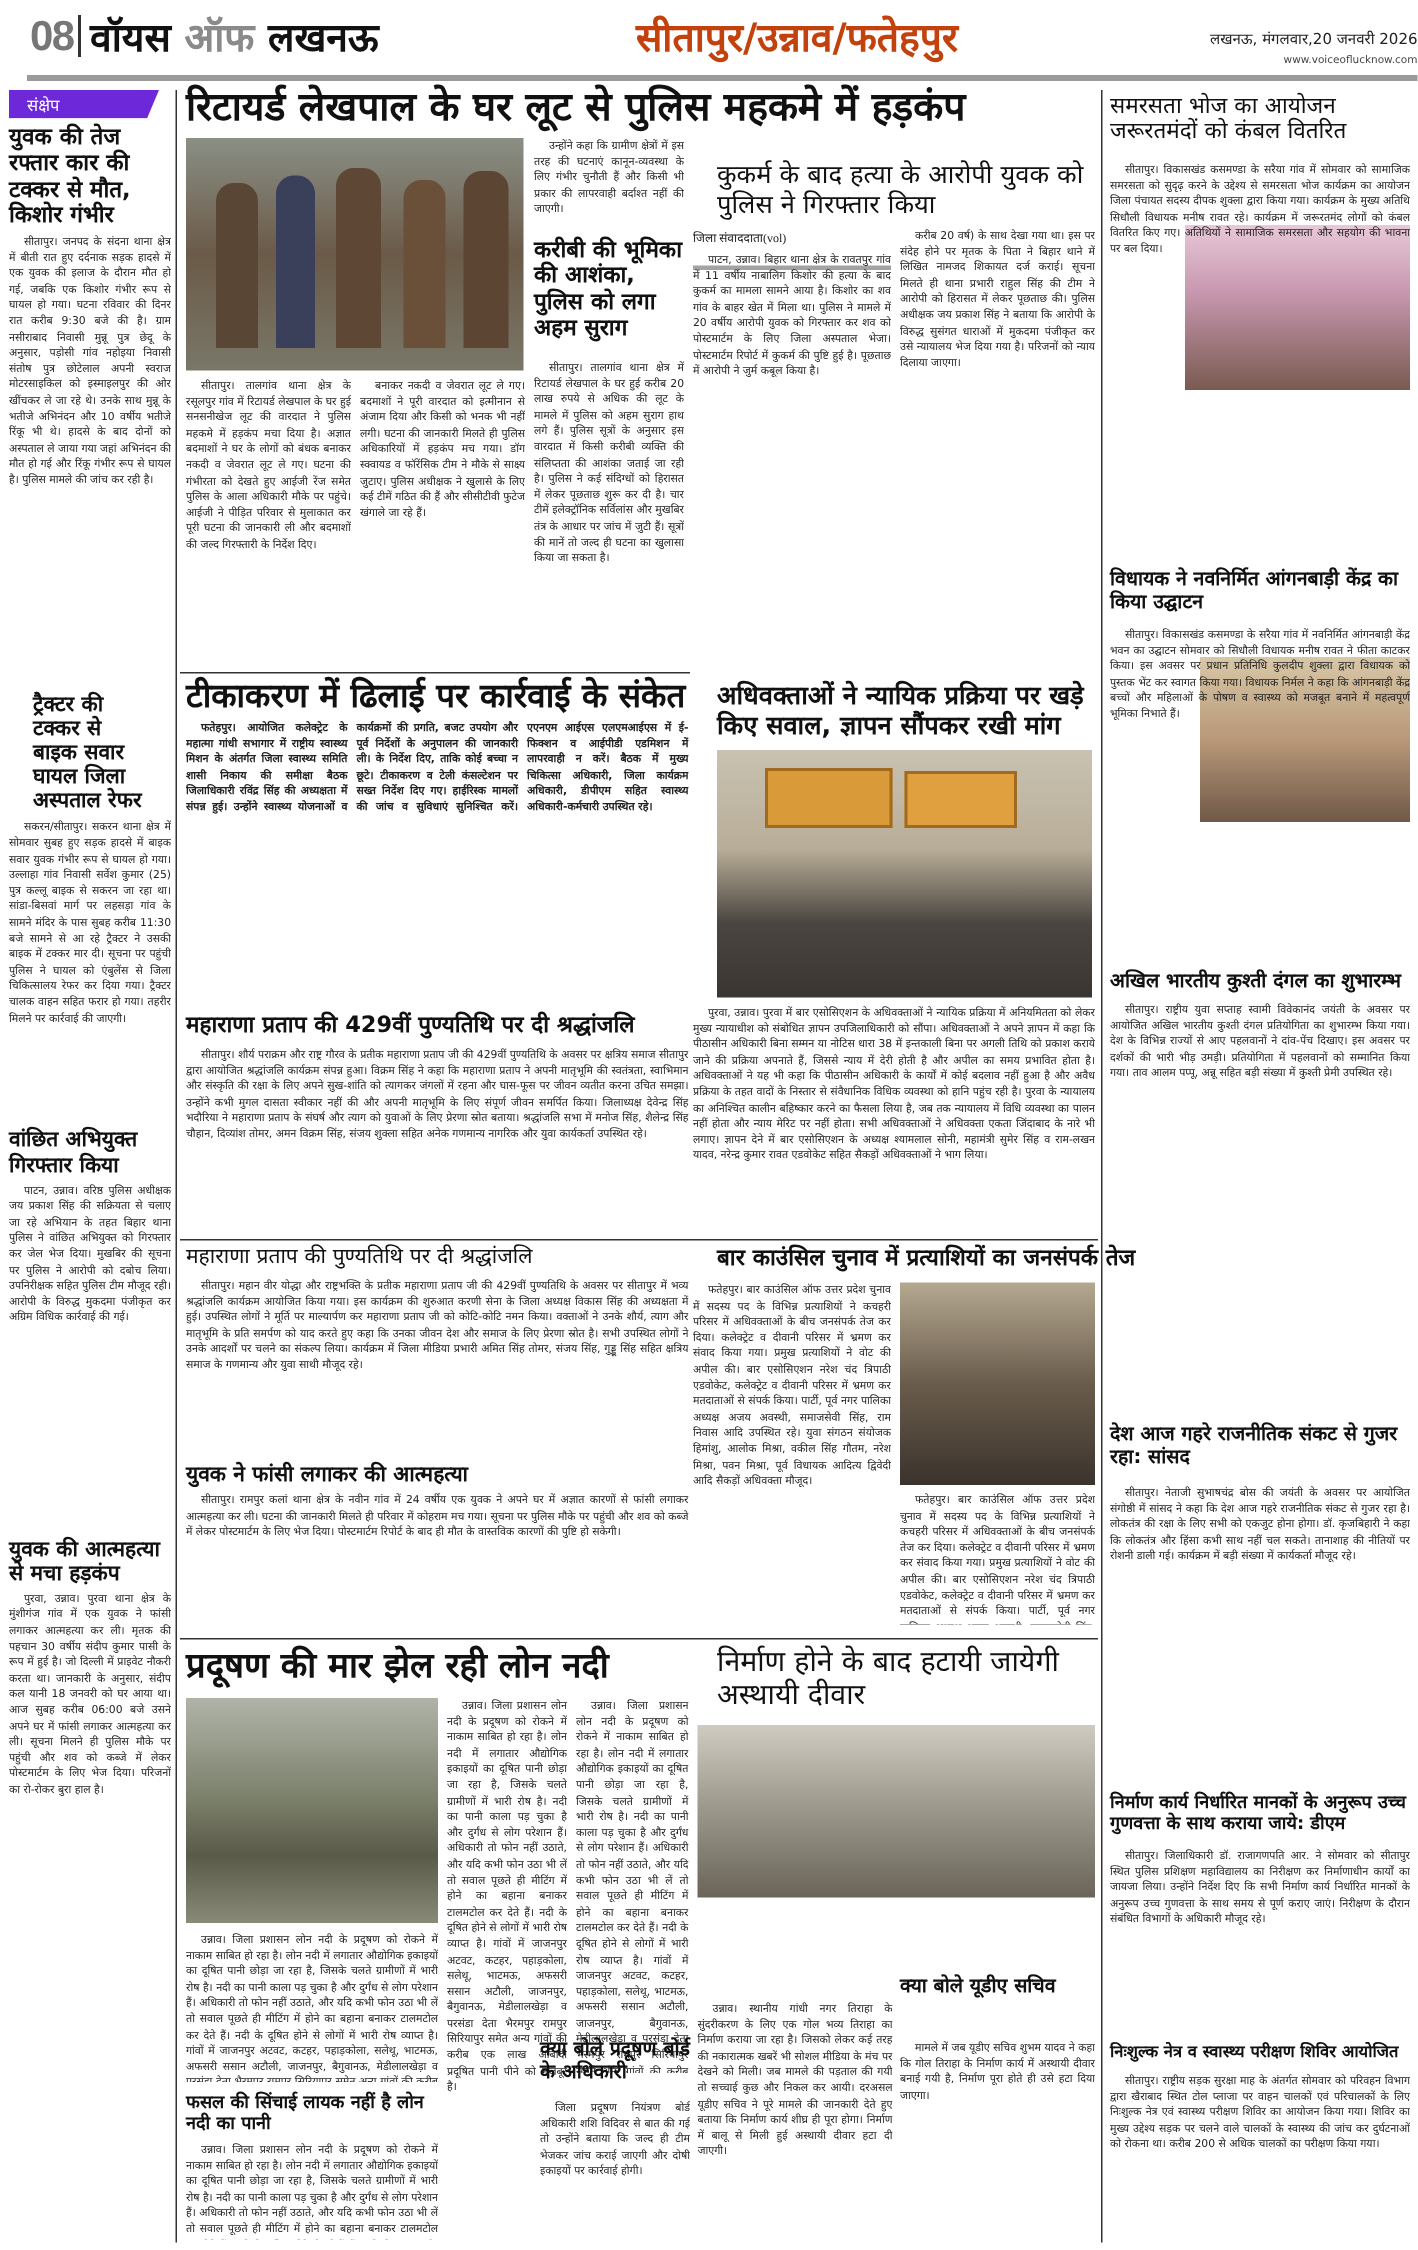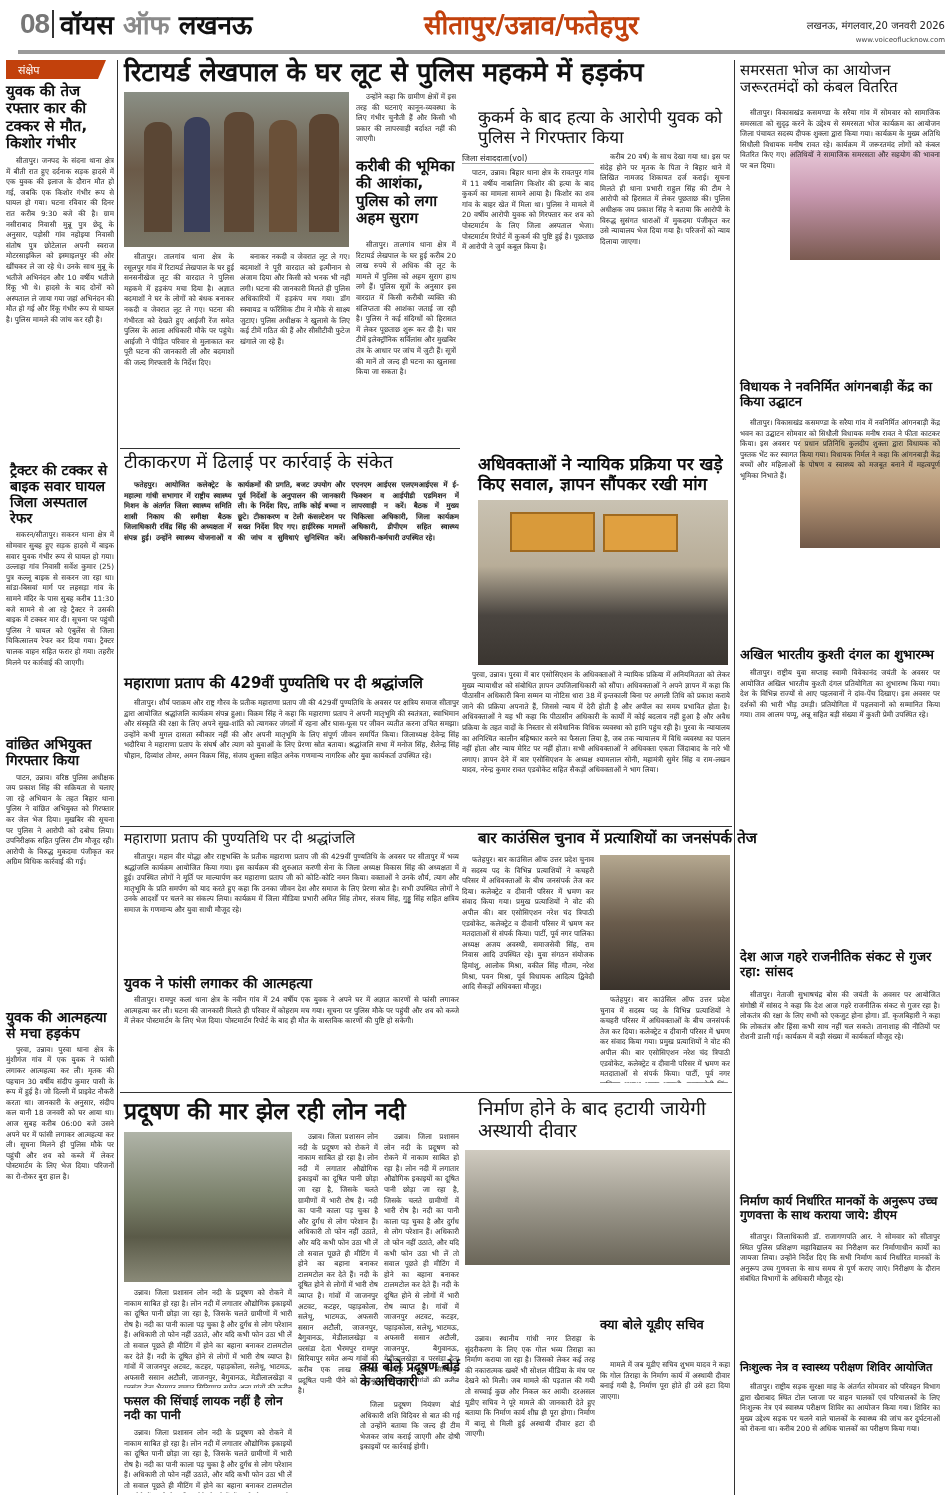--- a/index.html
+++ b/index.html
@@ -14,22 +14,22 @@
 .edition{left:412px;top:6px;font-size:26px;font-weight:bold;color:#c2410c;}
 .date{right:12px;top:18px;font-size:10px;color:#222;}
 .url{right:12px;top:36px;font-size:7px;color:#444;}
 .rule{left:6px;top:50px;width:933px;height:4px;background:#9a9a9a;}
 .col{font-size:7.2px;line-height:10.6px;text-align:justify;color:#222;overflow:hidden;}
 .col p{text-indent:10px;}
 .hl{font-weight:bold;color:#111;line-height:1.15;}
 .vline{width:1px;background:#333;}
 .hline{height:1px;background:#333;}
 .photo{background:#6b6b5e;overflow:hidden;}
-.badge{background:#c2410c;color:#fff;font-size:11px;padding:2px 12px;clip-path:polygon(0 0,100% 0,92% 100%,0 100%);}
-.byline{font-size:8px;color:#222;border-bottom:1px solid #a3a3a3;padding-bottom:0;}
+.badge{background:#6d28d9;color:#fff;font-size:11px;padding:2px 12px;clip-path:polygon(0 0,100% 0,92% 100%,0 100%);}
+.byline{font-size:8px;color:#222;border-bottom:3px solid #a3a3a3;padding-bottom:14px;font-family:Liberation Serif, serif;}
 </style>
 </head>
 <body>
 
 <div class="abs masthead">
   <div class="abs pg">08</div>
   <div class="abs pgbar"></div>
   <div class="abs paper">
     <span>वॉयस</span>
     <span class="g">ऑफ</span>
@@ -40,21 +40,21 @@
   <div class="abs url">www.voiceoflucknow.com</div>
   <div class="abs rule"></div>
 </div>
 
 <div class="abs" style="left:6px;top:60px;width:108px;height:1435px;">
   <div class="badge" style="width:100px;margin-bottom:4px;">संक्षेप</div>
   <div class="hl" style="font-size:15px;margin-bottom:4px;">युवक की तेज रफ्तार कार की टक्कर से मौत, किशोर गंभीर</div>
   <div class="col" style="height:300px;">
       <p>सीतापुर। जनपद के संदना थाना क्षेत्र में बीती रात हुए दर्दनाक सड़क हादसे में एक युवक की इलाज के दौरान मौत हो गई, जबकि एक किशोर गंभीर रूप से घायल हो गया। घटना रविवार की दिनर रात करीब 9:30 बजे की है। ग्राम नसीराबाद निवासी मुन्नू पुत्र छेदू के अनुसार, पड़ोसी गांव नहोइया निवासी संतोष पुत्र छोटेलाल अपनी स्वराज मोटरसाइकिल को इस्माइलपुर की ओर खींचकर ले जा रहे थे। उनके साथ मुन्नू के भतीजे अभिनंदन और 10 वर्षीय भतीजे रिंकू भी थे। हादसे के बाद दोनों को अस्पताल ले जाया गया जहां अभिनंदन की मौत हो गई और रिंकू गंभीर रूप से घायल है। पुलिस मामले की जांच कर रही है।</p>
     </div>
-  <div class="hl" style="font-size:14px;margin:6px 4px 4px;">ट्रैक्टर की टक्कर से बाइक सवार घायल जिला अस्पताल रेफर</div>
+  <div class="hl" style="font-size:14px;margin:6px 16px 4px;">ट्रैक्टर की टक्कर से बाइक सवार घायल जिला अस्पताल रेफर</div>
   <div class="col" style="height:200px;">
       <p>सकरन/सीतापुर। सकरन थाना क्षेत्र में सोमवार सुबह हुए सड़क हादसे में बाइक सवार युवक गंभीर रूप से घायल हो गया। उल्लाहा गांव निवासी सर्वेश कुमार (25) पुत्र कल्लू बाइक से सकरन जा रहा था। सांडा-बिसवां मार्ग पर लहसड़ा गांव के सामने मंदिर के पास सुबह करीब 11:30 बजे सामने से आ रहे ट्रैक्टर ने उसकी बाइक में टक्कर मार दी। सूचना पर पहुंची पुलिस ने घायल को एंबुलेंस से जिला चिकित्सालय रेफर कर दिया गया। ट्रैक्टर चालक वाहन सहित फरार हो गया। तहरीर मिलने पर कार्रवाई की जाएगी।</p>
     </div>
   <div class="hl" style="font-size:14px;margin:6px 0 4px;">वांछित अभियुक्त गिरफ्तार किया</div>
   <div class="col" style="height:230px;">
       <p>पाटन, उन्नाव। वरिष्ठ पुलिस अधीक्षक जय प्रकाश सिंह की सक्रियता से चलाए जा रहे अभियान के तहत बिहार थाना पुलिस ने वांछित अभियुक्त को गिरफ्तार कर जेल भेज दिया। मुखबिर की सूचना पर पुलिस ने आरोपी को दबोच लिया। उपनिरीक्षक सहित पुलिस टीम मौजूद रही। आरोपी के विरुद्ध मुकदमा पंजीकृत कर अग्रिम विधिक कार्रवाई की गई।</p>
     </div>
   <div class="hl" style="font-size:14px;margin:6px 0 4px;">युवक की आत्महत्या से मचा हड़कंप</div>
   <div class="col" style="height:330px;">
       <p>पुरवा, उन्नाव। पुरवा थाना क्षेत्र के मुंशीगंज गांव में एक युवक ने फांसी लगाकर आत्महत्या कर ली। मृतक की पहचान 30 वर्षीय संदीप कुमार पासी के रूप में हुई है। जो दिल्ली में प्राइवेट नौकरी करता था। जानकारी के अनुसार, संदीप कल यानी 18 जनवरी को घर आया था। आज सुबह करीब 06:00 बजे उसने अपने घर में फांसी लगाकर आत्महत्या कर ली। सूचना मिलने ही पुलिस मौके पर पहुंची और शव को कब्जे में लेकर पोस्टमार्टम के लिए भेज दिया। परिजनों का रो-रोकर बुरा हाल है।</p>
@@ -88,21 +88,21 @@
 <div class="abs byline" style="left:462px;top:152px;width:132px;">जिला संवाददाता(vol)</div>
 <div class="abs col" style="left:462px;top:168px;width:132px;height:280px;">
     <p>पाटन, उन्नाव। बिहार थाना क्षेत्र के रावतपुर गांव में 11 वर्षीय नाबालिग किशोर की हत्या के बाद कुकर्म का मामला सामने आया है। किशोर का शव गांव के बाहर खेत में मिला था। पुलिस ने मामले में 20 वर्षीय आरोपी युवक को गिरफ्तार कर शव को पोस्टमार्टम के लिए जिला अस्पताल भेजा। पोस्टमार्टम रिपोर्ट में कुकर्म की पुष्टि हुई है। पूछताछ में आरोपी ने जुर्म कबूल किया है।</p>
   </div>
 <div class="abs col" style="left:600px;top:152px;width:130px;height:296px;">
     <p>करीब 20 वर्ष) के साथ देखा गया था। इस पर संदेह होने पर मृतक के पिता ने बिहार थाने में लिखित नामजद शिकायत दर्ज कराई। सूचना मिलते ही थाना प्रभारी राहुल सिंह की टीम ने आरोपी को हिरासत में लेकर पूछताछ की। पुलिस अधीक्षक जय प्रकाश सिंह ने बताया कि आरोपी के विरुद्ध सुसंगत धाराओं में मुकदमा पंजीकृत कर उसे न्यायालय भेज दिया गया है। परिजनों को न्याय दिलाया जाएगा।</p>
   </div>
 
 <div class="abs hline" style="left:120px;top:448px;width:340px;"></div>
 
-<div class="abs hl" style="left:124px;top:452px;width:340px;font-size:18px;font-weight:normal;">टीकाकरण में ढिलाई पर कार्रवाई के संकेत</div>
+<div class="abs hl" style="left:124px;top:452px;width:340px;font-size:22px;font-weight:bold;">टीकाकरण में ढिलाई पर कार्रवाई के संकेत</div>
 <div class="abs col" style="left:124px;top:480px;width:335px;height:190px;column-count:3;column-gap:6px;font-weight:bold;">
     <p>फतेहपुर। आयोजित कलेक्ट्रेट के महात्मा गांधी सभागार में राष्ट्रीय स्वास्थ्य मिशन के अंतर्गत जिला स्वास्थ्य समिति शासी निकाय की समीक्षा बैठक जिलाधिकारी रविंद्र सिंह की अध्यक्षता में संपन्न हुई। उन्होंने स्वास्थ्य योजनाओं व कार्यक्रमों की प्रगति, बजट उपयोग और पूर्व निर्देशों के अनुपालन की जानकारी ली। के निर्देश दिए, ताकि कोई बच्चा न छूटे। टीकाकरण व टेली कंसल्टेशन पर सख्त निर्देश दिए गए। हाईरिस्क मामलों की जांच व सुविधाएं सुनिश्चित करें। एएनएम आईएस एलएमआईएस में ई-फिक्शन व आईपीडी एडमिशन में लापरवाही न करें। बैठक में मुख्य चिकित्सा अधिकारी, जिला कार्यक्रम अधिकारी, डीपीएम सहित स्वास्थ्य अधिकारी-कर्मचारी उपस्थित रहे।</p>
   </div>
 
 <div class="abs hl" style="left:478px;top:455px;width:260px;font-size:17px;">अधिवक्ताओं ने न्यायिक प्रक्रिया पर खड़े किए सवाल, ज्ञापन सौंपकर रखी मांग</div>
 <div class="abs photo" style="left:478px;top:500px;width:250px;height:165px;background:linear-gradient(180deg,#c9c2b2 0%,#b8ad98 40%,#4a4540 70%,#3a3530 100%);">
   <div style="position:absolute;left:32px;top:12px;width:85px;height:40px;background:#d99a3a;border:2px solid #a06a20;"></div>
   <div style="position:absolute;left:125px;top:14px;width:75px;height:38px;background:#e0a040;border:2px solid #a06a20;"></div>
 </div>
 <div class="abs col" style="left:462px;top:670px;width:268px;height:150px;">

